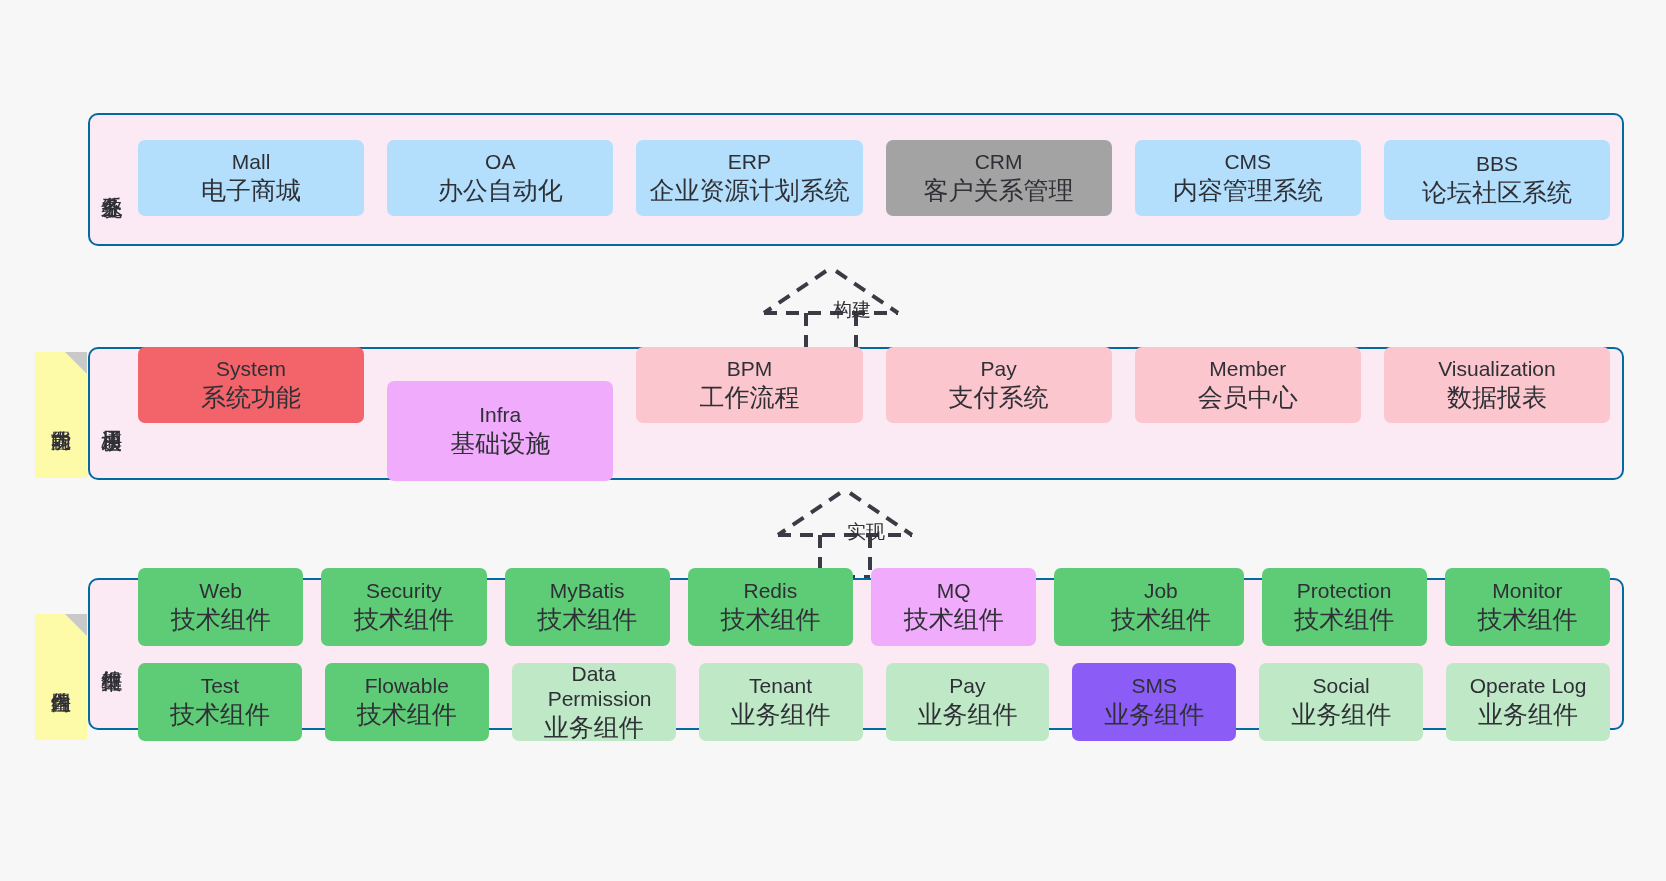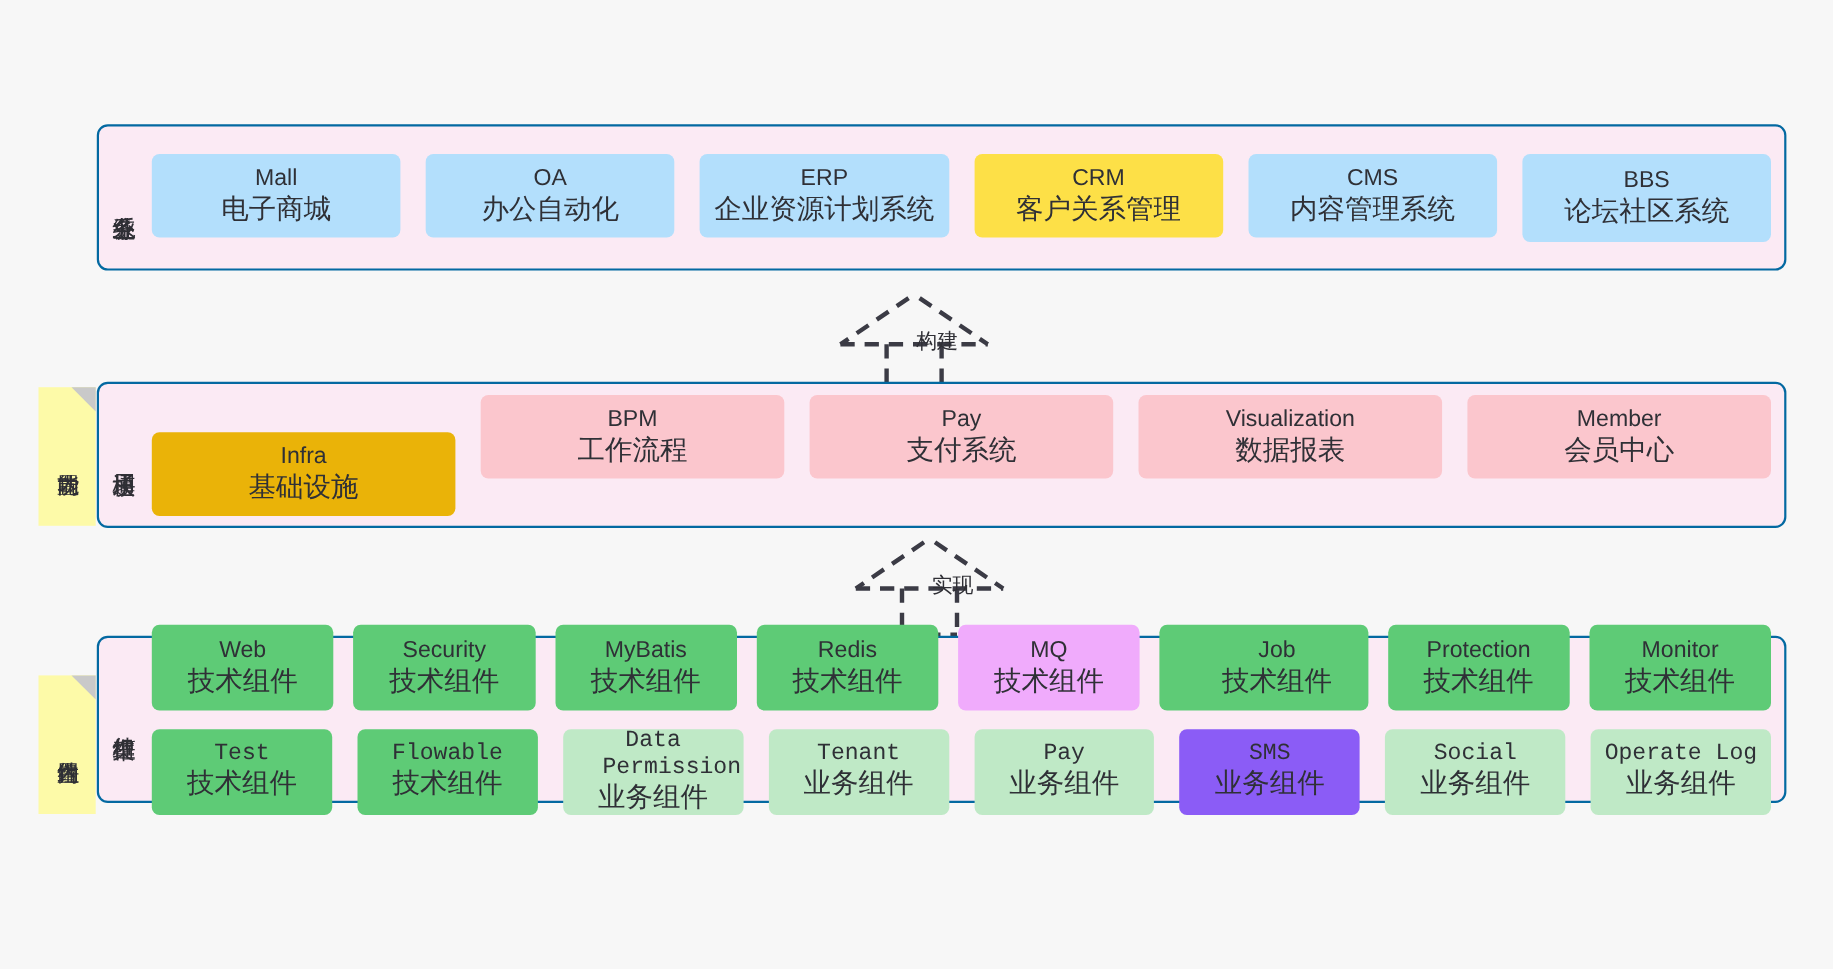--- a/index.html
+++ b/index.html
@@ -145,21 +145,21 @@
           <span class="t2">电子商城</span>
         </div>
         <div class="box c-blue" style="height: 76px; background: rgb(179, 223, 252);">
           <span class="t1">OA</span>
           <span class="t2">办公自动化</span>
         </div>
         <div class="box c-blue" style="height: 76px; background: rgb(179, 223, 252);">
           <span class="t1">ERP</span>
           <span class="t2">企业资源计划系统</span>
         </div>
-        <div class="box c-blue" style="height: 76px; background: #fde047;">
+        <div class="box c-blue" style="height: 76px; background: #a3a3a3;">
           <span class="t1">CRM</span>
           <span class="t2">客户关系管理</span>
         </div>
         <div class="box c-blue" style="height: 76px; background: rgb(179, 223, 252);">
           <span class="t1">CMS</span>
           <span class="t2">内容管理系统</span>
         </div>
         <div class="box c-blue" style="height: 80px; background: rgb(179, 223, 252);">
           <span class="t1">BBS</span>
           <span class="t2">论坛社区系统</span>
@@ -182,39 +182,43 @@
 
   <div class="note" style="left:35px; top:352px; width:52px; height:126px;">
     <span class="fold"></span>
     <span>内置功能</span>
   </div>
 
   <div class="layer" id="layer-common" style="left:88px; top:347px; width:1536px; height:133px;">
     <div class="layer-title">通用模块</div>
     <div class="layer-body">
       <div class="row">
-        <div class="box c-red" style="height: 76px; background: #eab308; margin-top: 34px;">
+        <div class="box c-red" style="height: 76px; background: rgb(242, 100, 106);">
+          <span class="t1">System</span>
+          <span class="t2">系统功能</span>
+        </div>
+        <div class="box c-red" style="height: 100px; background: #f0abfc; margin-top: 34px;">
           <span class="t1">Infra</span>
           <span class="t2">基础设施</span>
         </div>
         <div class="box c-pink" style="height: 76px; background: rgb(251, 198, 205);">
           <span class="t1">BPM</span>
           <span class="t2">工作流程</span>
         </div>
         <div class="box c-pink" style="height: 76px; background: rgb(251, 198, 205);">
           <span class="t1">Pay</span>
           <span class="t2">支付系统</span>
         </div>
         <div class="box c-pink" style="height: 76px; background: rgb(251, 198, 205);">
+          <span class="t1">Member</span>
+          <span class="t2">会员中心</span>
+        </div>
+        <div class="box c-pink" style="height: 76px; background: rgb(251, 198, 205);">
           <span class="t1">Visualization</span>
           <span class="t2">数据报表</span>
-        </div>
-        <div class="box c-pink" style="height: 76px; background: rgb(251, 198, 205);">
-          <span class="t1">Member</span>
-          <span class="t2">会员中心</span>
         </div>
       </div>
     </div>
   </div>
 
   <div class="connector" style="left:770px; top:487px; width:150px; height:92px;">
     <svg width="150" height="92" viewBox="0 0 150 92">
       <path d="M 70 6 L 8 48" fill="none" stroke="#3b3b45" stroke-width="4" stroke-dasharray="13,9" stroke-linecap="butt"></path>
       <path d="M 80 6 L 142 48" fill="none" stroke="#3b3b45" stroke-width="4" stroke-dasharray="13,9" stroke-linecap="butt"></path>
       <path d="M 8 48 L 142 48" fill="none" stroke="#3b3b45" stroke-width="4" stroke-dasharray="13,9" stroke-linecap="butt"></path>
@@ -262,21 +266,21 @@
         <div class="box c-green" style="height: 78px; background: rgb(94, 203, 118);">
           <span class="t1">Protection</span>
           <span class="t2">技术组件</span>
         </div>
         <div class="box c-green" style="height: 78px; background: rgb(94, 203, 118);">
           <span class="t1">Monitor</span>
           <span class="t2">技术组件</span>
         </div>
       </div>
 
-      <div class="row" style="font-family:Liberation Mono, monospace;">
+      <div class="row" style="">
         <div class="box c-green" style="height: 78px; background: rgb(94, 203, 118);">
           <span class="t1">Test</span>
           <span class="t2">技术组件</span>
         </div>
         <div class="box c-green" style="height: 78px; background: rgb(94, 203, 118);">
           <span class="t1">Flowable</span>
           <span class="t2">技术组件</span>
         </div>
         <div class="box c-lgreen" style="height: 78px; background: rgb(191, 233, 198);">
           <span class="t1" style="display:block;max-width:92px;">Data Permission</span>

